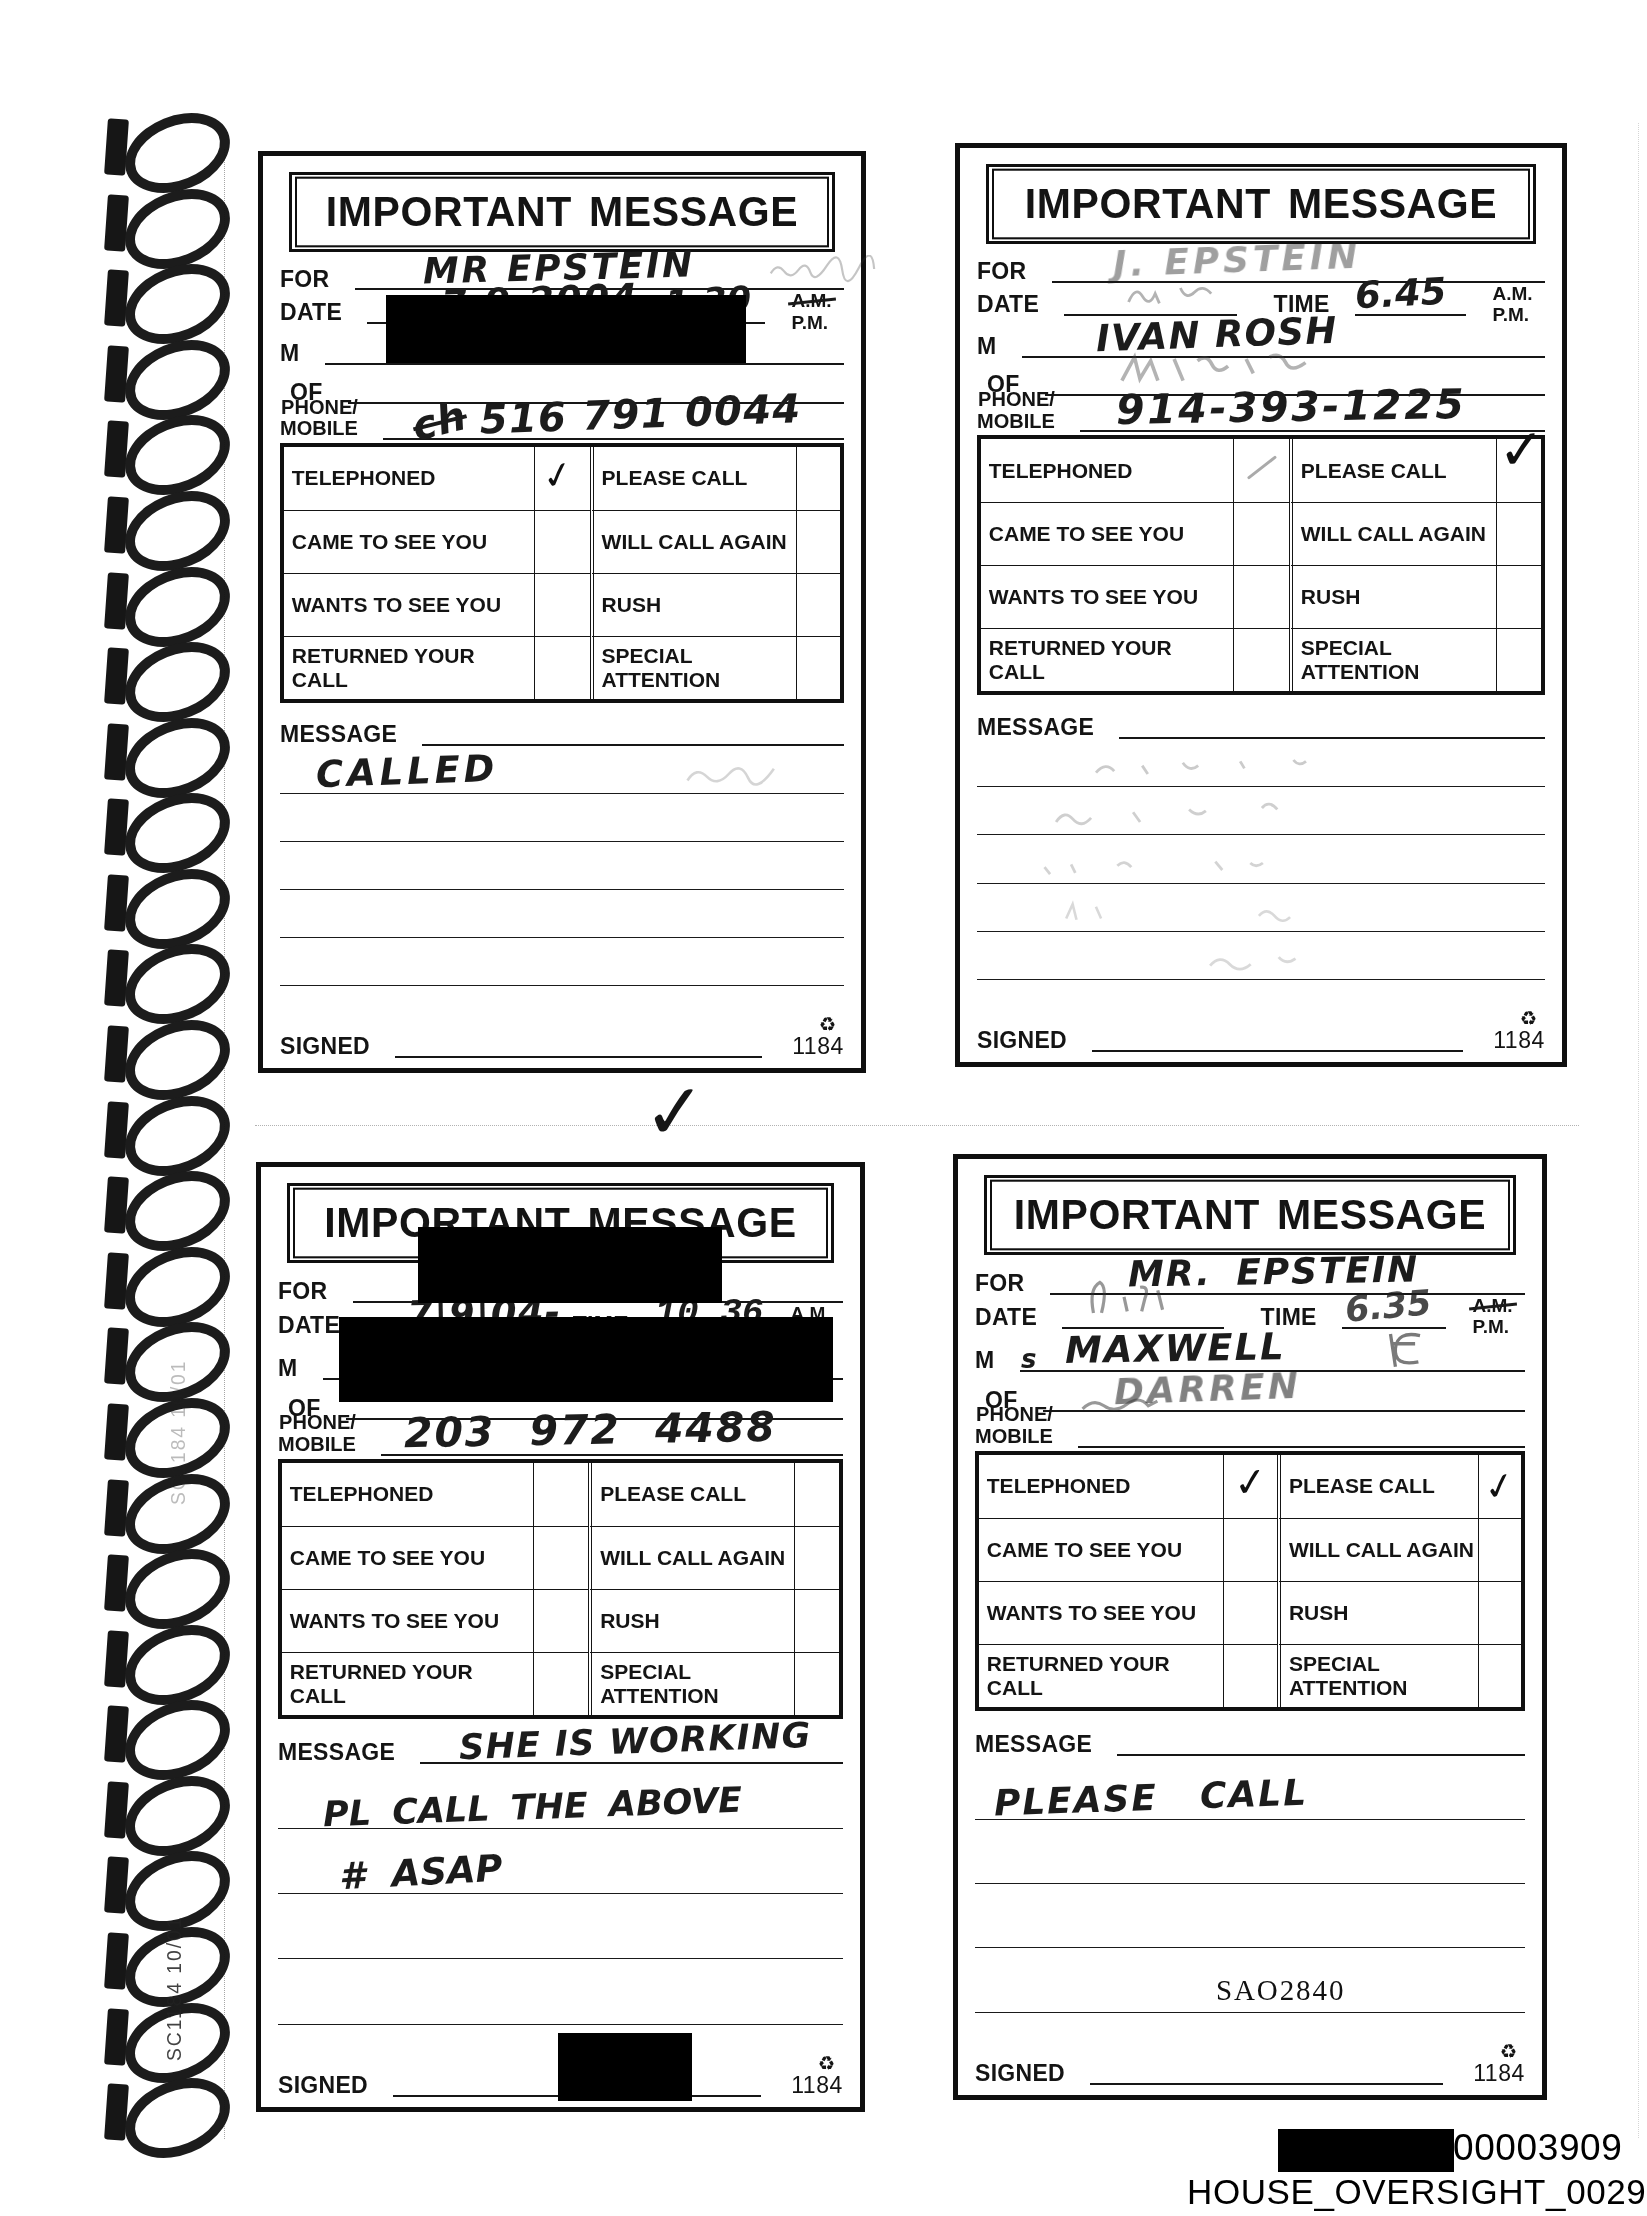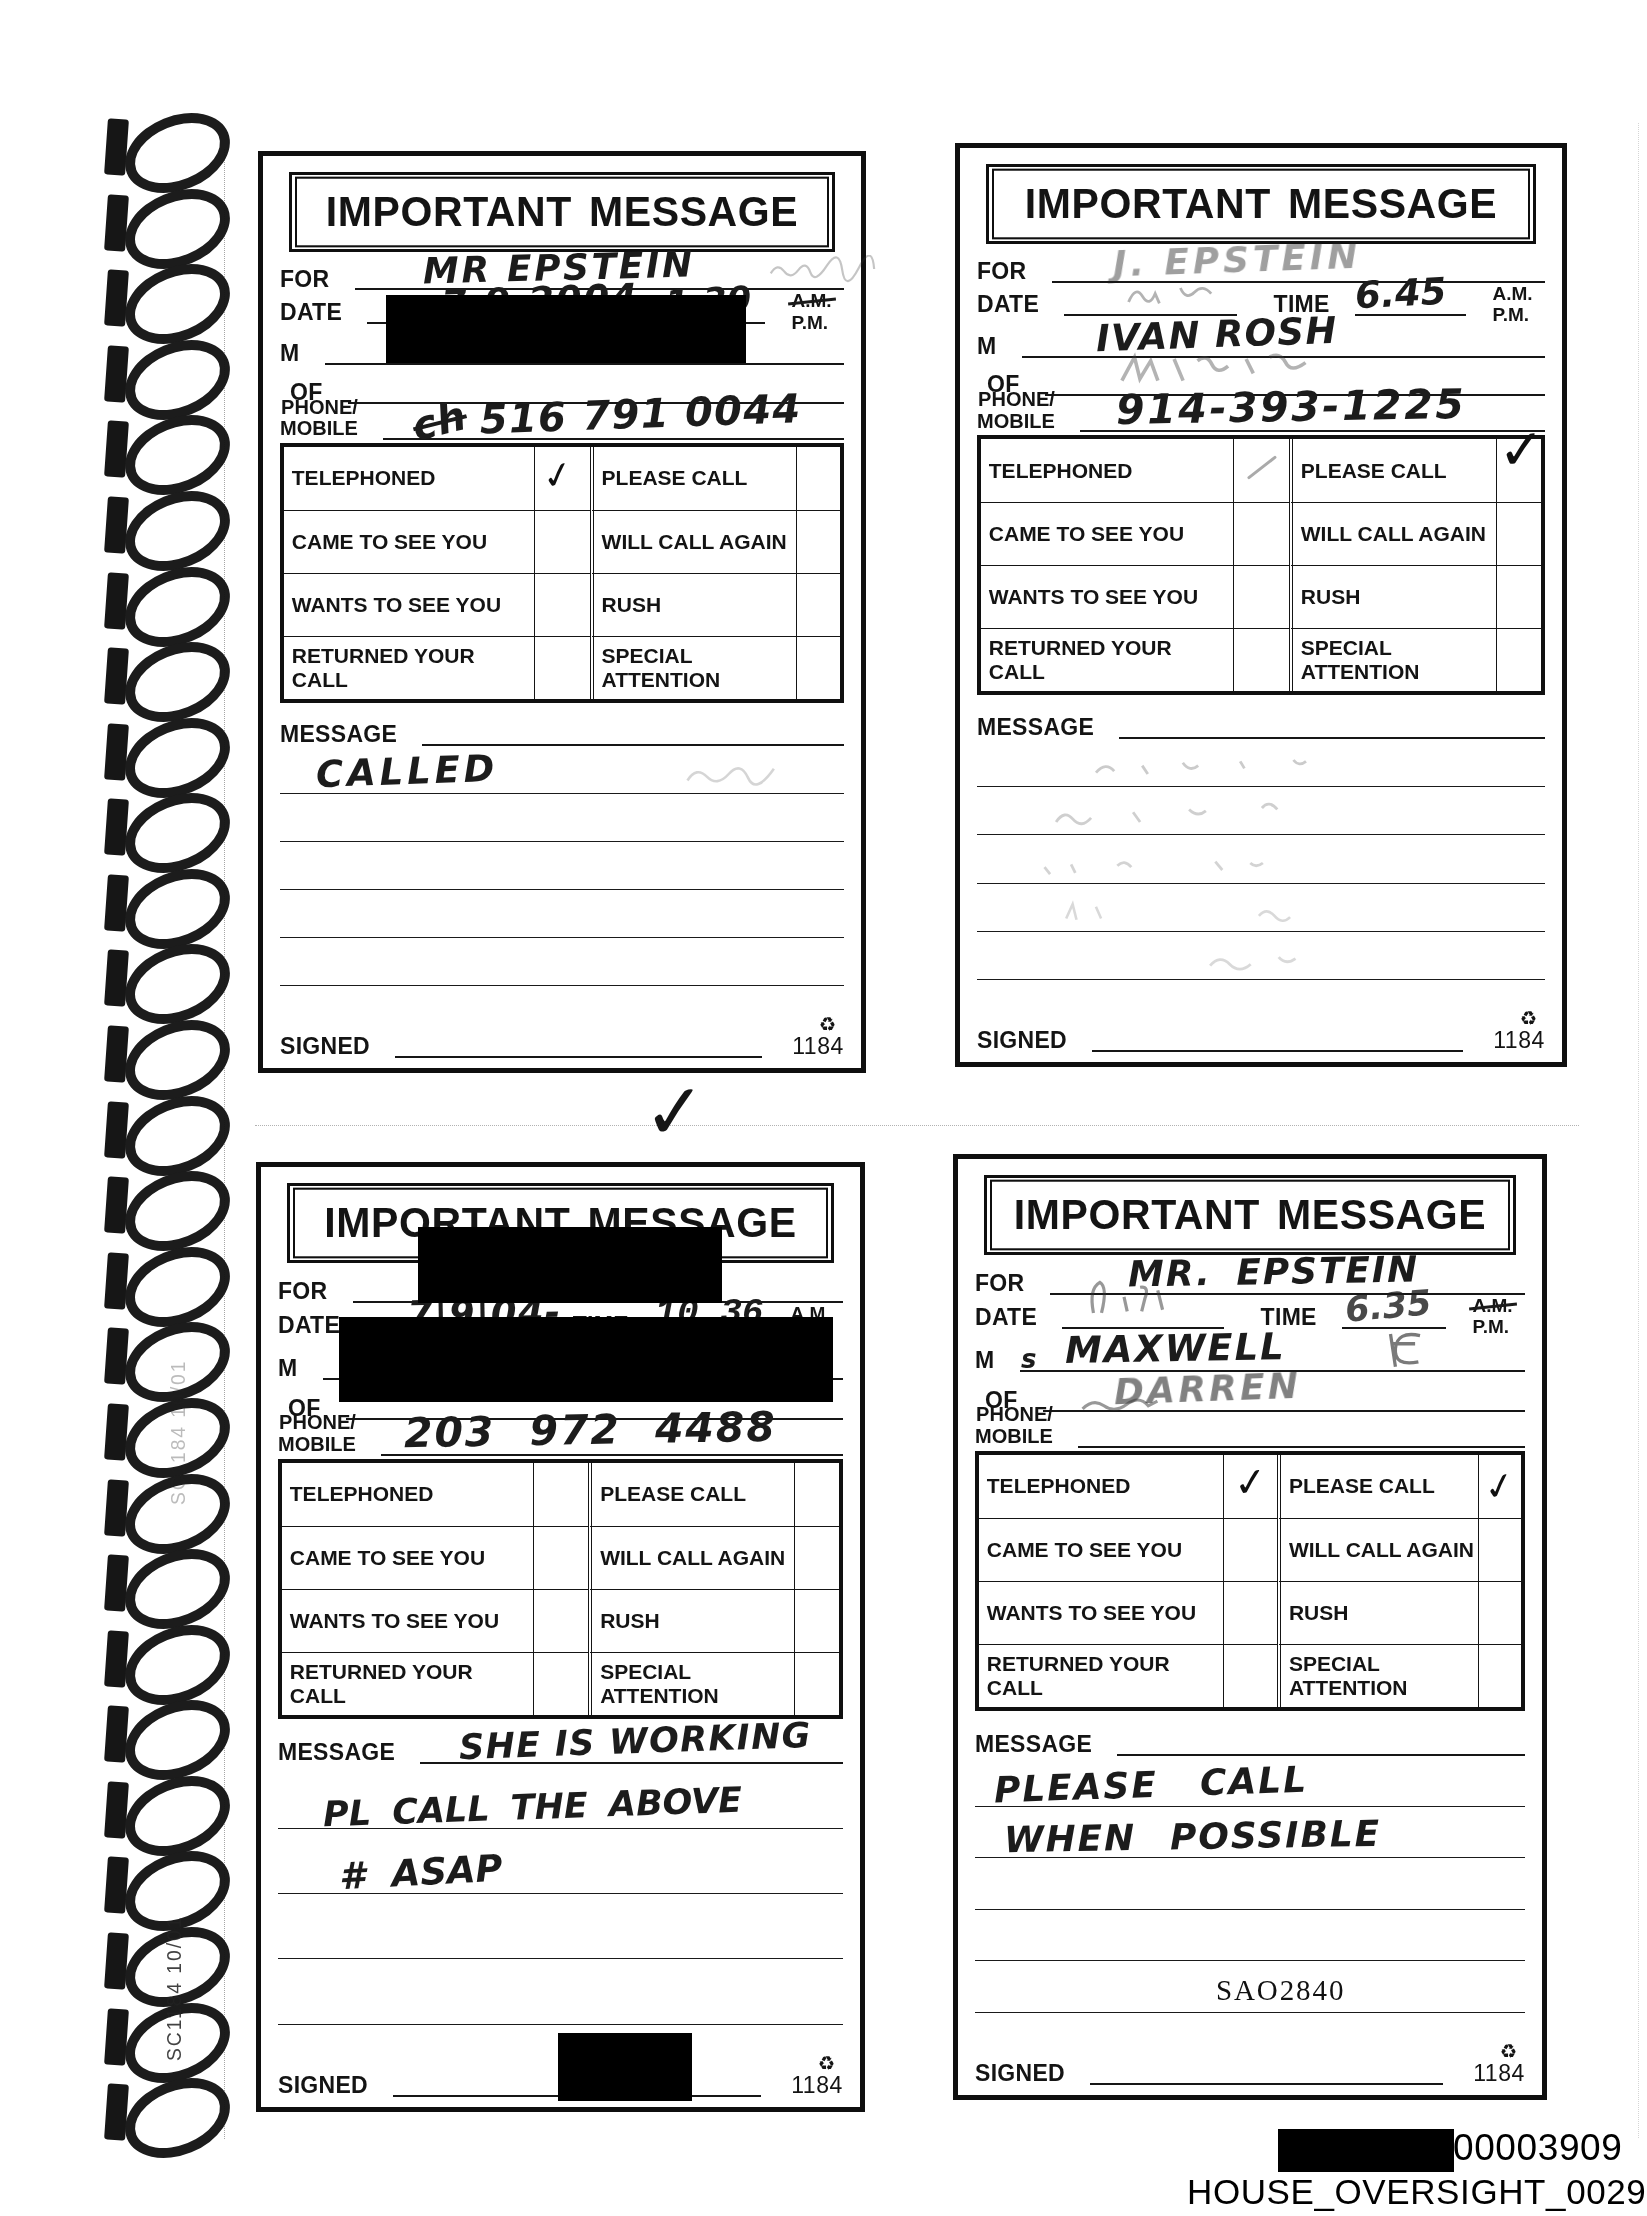--- a/index.html
+++ b/index.html
@@ -503,23 +503,20 @@
       <div class="cbcell cbox"></div>
     </div>
     <div class="frow row-msg">
       <span class="flabel">MESSAGE</span>
       <span class="fline"></span>
     </div>
     <div class="msg-line">
       <span class="hw" style="left:19.4px;font-size:36px;word-spacing:28px;letter-spacing:1.9px;transform:rotate(-2deg);">PLEASE CALL</span>
     </div>
     <div class="msg-line">
-      <span class="hw" style="left:29px;font-size:36px;word-spacing:19.4px;letter-spacing:1.9px;transform:rotate(-1deg);">WHEN POSSIBLE</span>
-    </div>
-    <div class="msg-line">
         <span class="hw"></span>
       </div>
     <div class="msg-line">
         <span class="hw"></span>
       </div>
     <div class="msg-line">
         <span class="hw"></span>
       </div>
     <div class="frow row-signed">
       <span class="flabel">SIGNED</span>

